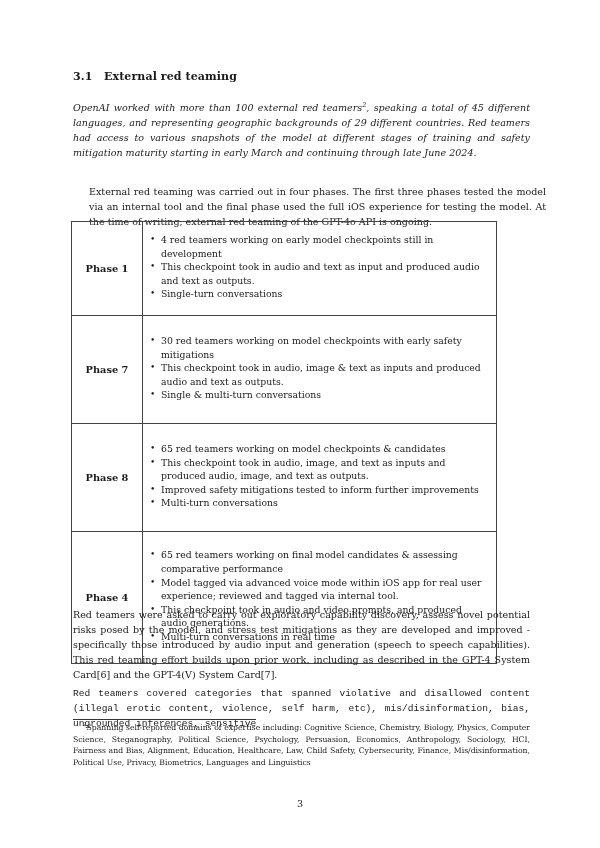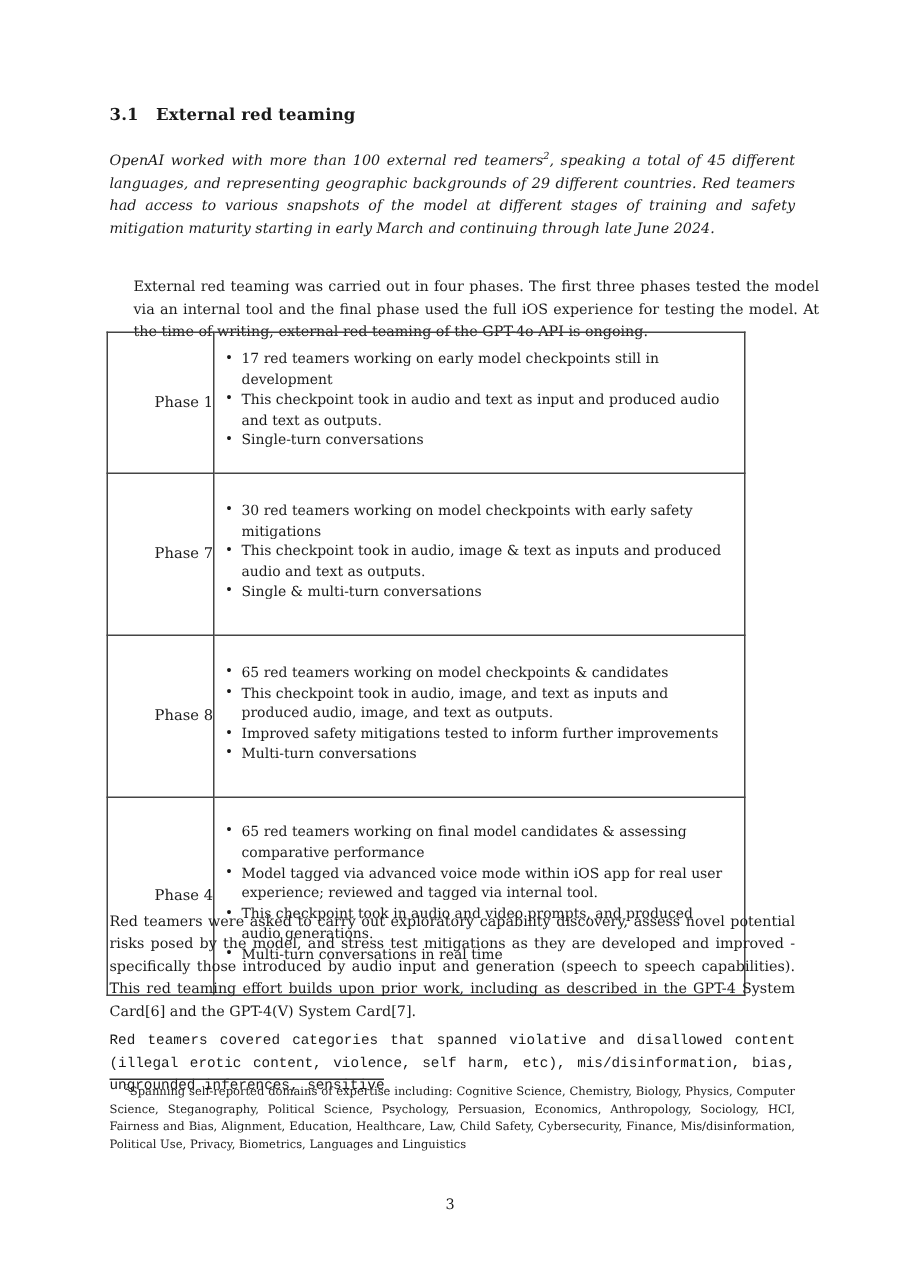--- a/index.html
+++ b/index.html
@@ -9,21 +9,21 @@
   .section-heading .num { display:inline-block; width:31px; }
   .para { position:absolute; left:73px; width:457px; font-size:9.55px; line-height:15px; text-align:justify; text-align-last:left; }
   .p1 { top:100px;font-style:italic; }
   .p2 { top:168px; }
   .p3 { top:607px; }
   .p4 { top:686px;font-family:Liberation Mono, monospace; }
   sup { font-size:6.5px; line-height:0; vertical-align:super; }
 
   .phase-table { position:absolute; left:71px; top:221px; width:426px; border-collapse:collapse; font-size:9.3px; }
   .phase-table td { border:1px solid #444; vertical-align:middle; padding:0; }
-  .phase-table td.label { width:70px; text-align:right; font-weight:normal; font-size:9.8px; }
+  .phase-table td.label { width:70px; text-align:center; font-weight:bold; font-size:9.8px; }
   .phase-table td.desc { padding:7px 6px 10px 7px; }
   .phase-table ul { margin:0; padding:0; list-style:none; }
   .phase-table li { position:relative; padding-left:11px; line-height:13.6px; }
   .phase-table li .bullet { position:absolute; left:0; top:0; font-size:9px; }
   .r1 td { height:76px; }
   .r2 td { height:90px; }
   .r3 td { height:90px; }
   .r4 td { height:114px; }
 
   .fn-rule { position:absolute; left:73px; top:719px; width:183px; height:0; border-top:1px solid #333; }
@@ -41,21 +41,21 @@
 <p class="para p1" style="margin:0"><span>OpenAI worked with more than 100 external red teamers</span><sup>2</sup><span>, speaking a total of 45 different languages, and representing geographic backgrounds of 29 different countries. Red teamers had access to various snapshots of the model at different stages of training and safety mitigation maturity starting in early March and continuing through late June 2024.</span></p>
 
 <p class="para p2" style="margin:16px">External red teaming was carried out in four phases. The first three phases tested the model via an internal tool and the final phase used the full iOS experience for testing the model. At the time of writing, external red teaming of the GPT-4o API is ongoing.</p>
 
 <table class="phase-table">
   <tbody id="phase-body">
       <tr class="r1">
         <td class="label">Phase 1</td>
         <td class="desc">
           <ul>
-            <li><span class="bullet">•</span><span>17 red teamers working on early model checkpoints still in development</span></li>
+            <li><span class="bullet">•</span><span>4 red teamers working on early model checkpoints still in development</span></li>
             <li><span class="bullet">•</span><span>This checkpoint took in audio and text as input and produced audio and text as outputs.</span></li>
             <li><span class="bullet">•</span><span>Single-turn conversations</span></li>
           </ul>
         </td>
       </tr>
       <tr class="r2">
         <td class="label">Phase 7</td>
         <td class="desc">
           <ul>
             <li><span class="bullet">•</span><span>30 red teamers working on model checkpoints with early safety mitigations</span></li>

